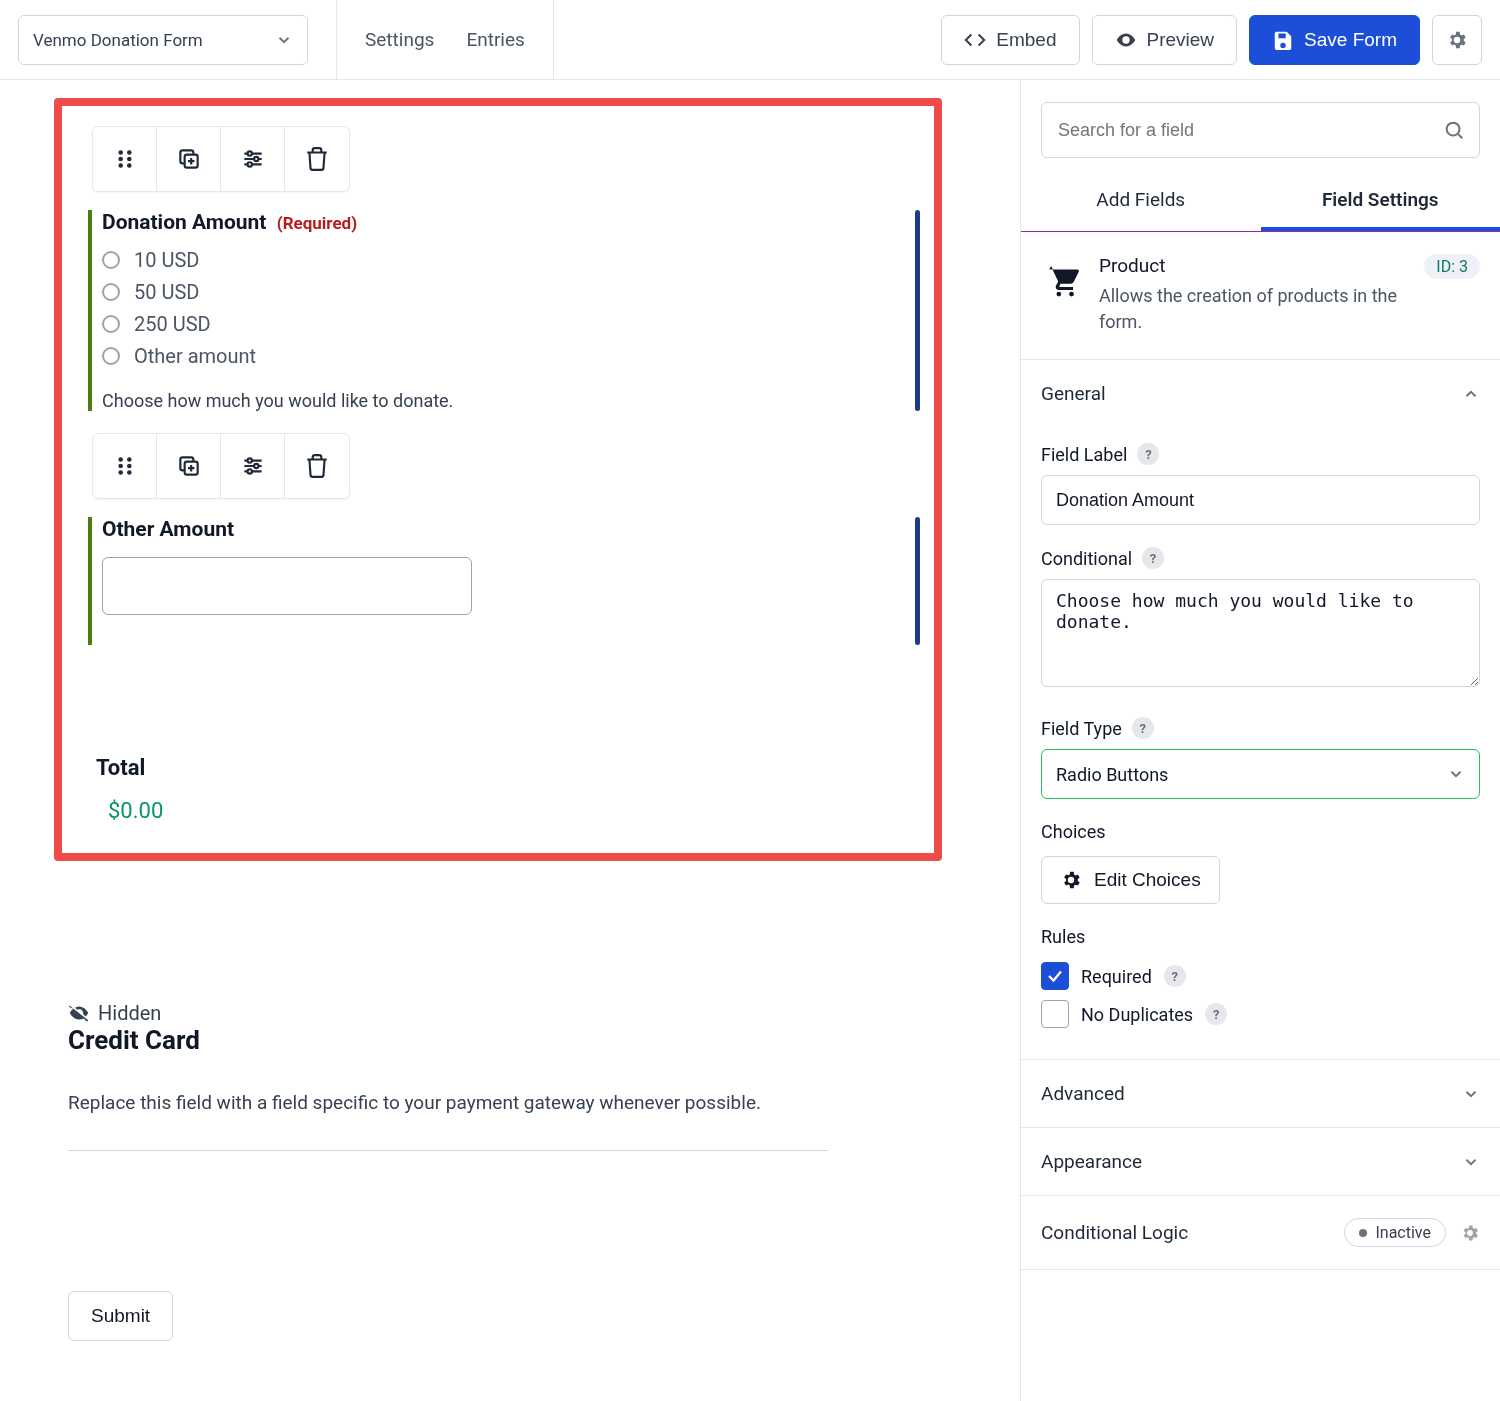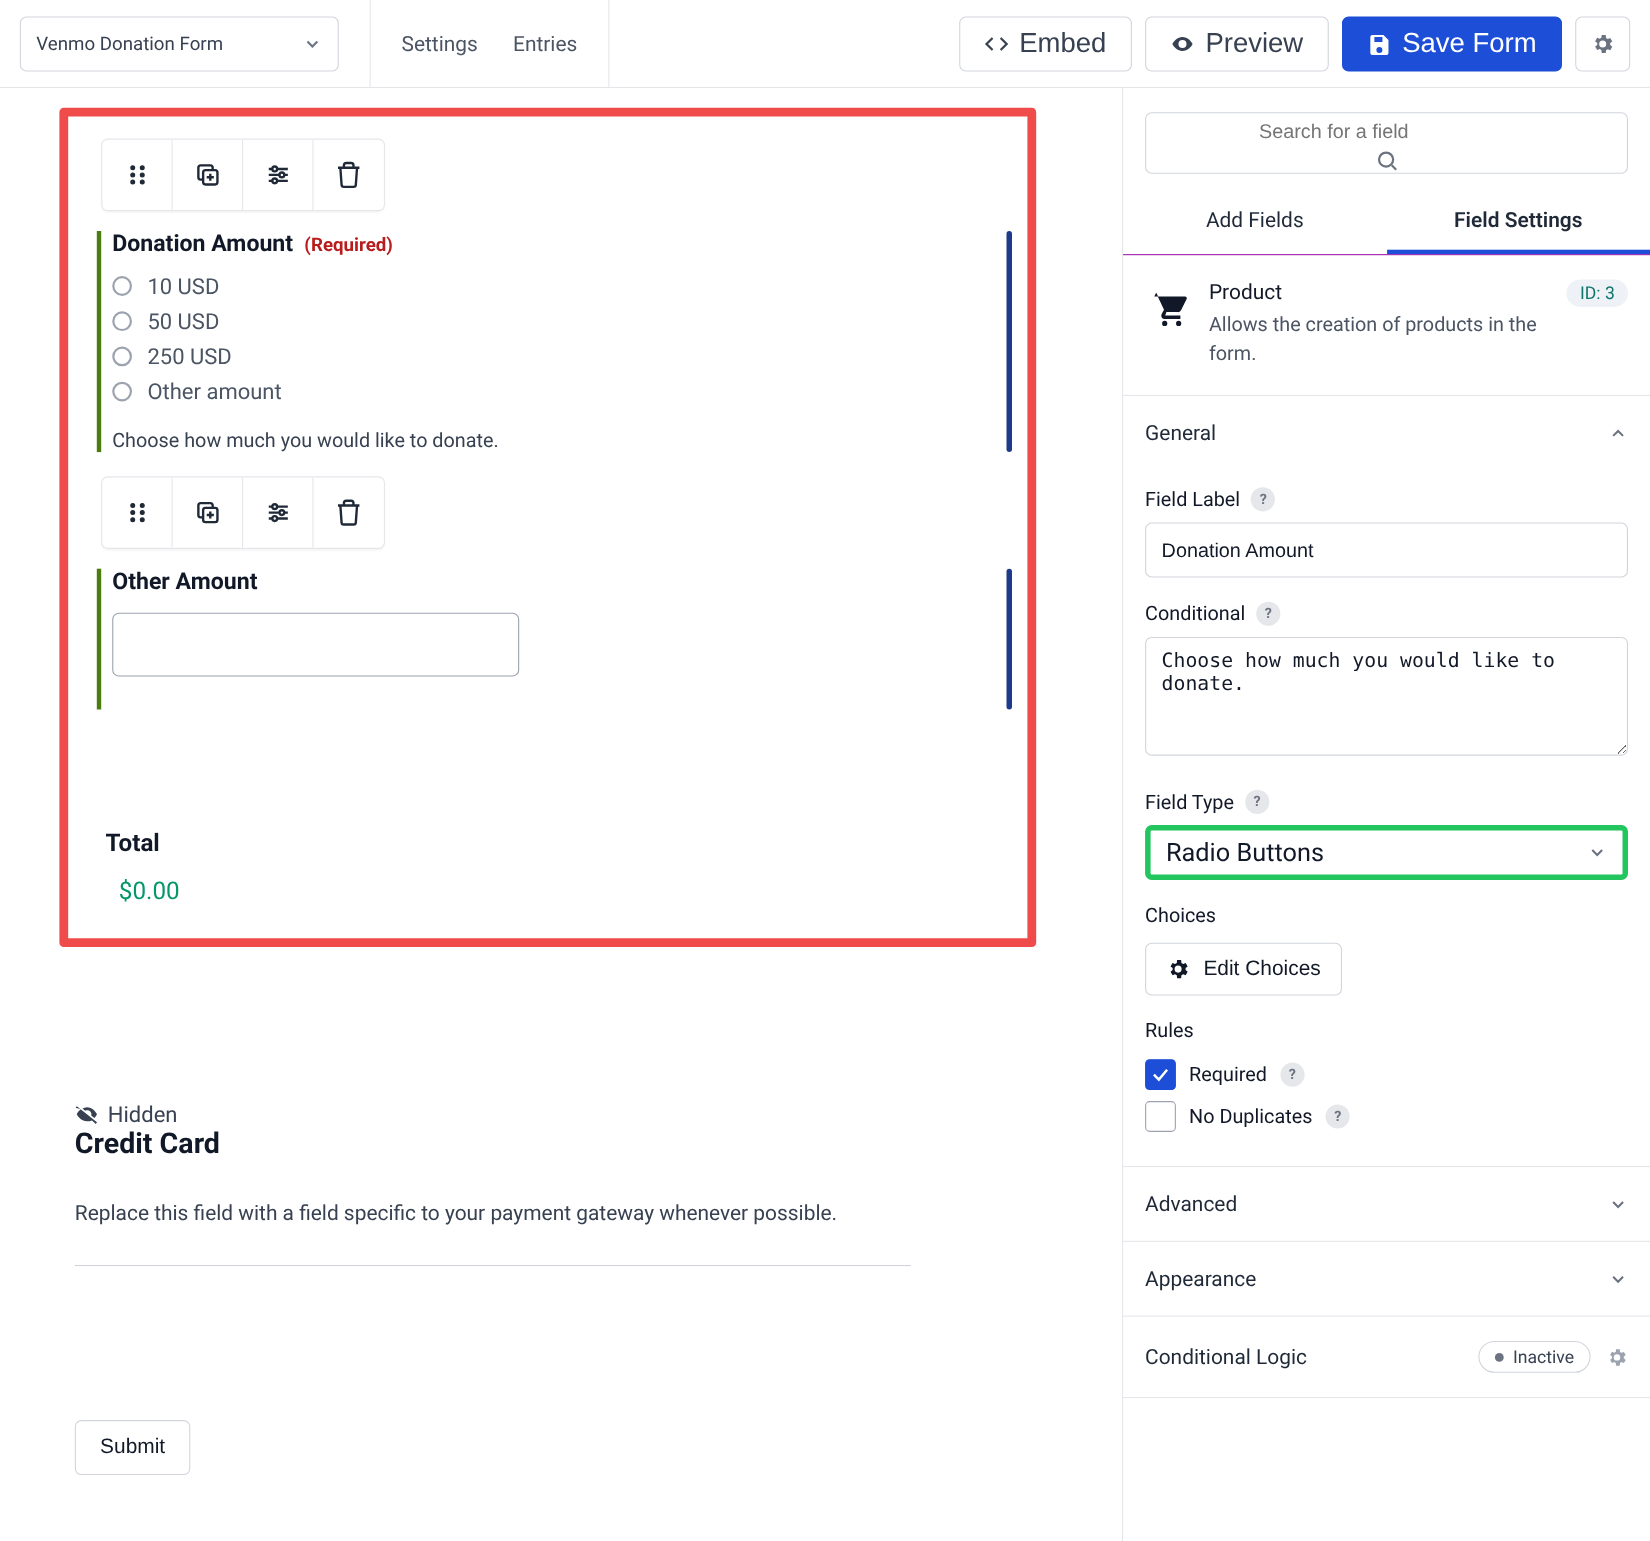--- a/index.html
+++ b/index.html
@@ -7,21 +7,21 @@
   .app { width:1500px; height:1401px; display:flex; flex-direction:column; }
 
   
   .topbar { height:80px; border-bottom:1px solid #e5e7eb; display:flex; align-items:center; padding:0 18px; gap:0; }
   .form-switcher { height:50px; width:290px; border:1px solid #d1d5db; border-radius:6px; display:flex; align-items:center; justify-content:space-between; padding:0 14px; color:#374151; background:#fff; }
   .form-switcher .chev { color:#6b7280; }
   .vdiv { width:0; height:80px; border-right:1px solid #e5e7eb; margin:0 28px; }
   .topnav { display:flex; gap:32px; }
   .topnav .item { color:#4b5563; font-size:19px; }
   .topbar-right { margin-left:auto; display:flex; align-items:center; gap:12px; }
-  .btn { height:50px; display:inline-flex; align-items:center; gap:10px; border:1px solid #d1d5db; background:#fff; border-radius:6px; padding:0 22px; color:#374151; font-size:25px; }
+  .btn { height:50px; display:inline-flex; align-items:center; gap:10px; border:1px solid #d1d5db; background:#fff; border-radius:6px; padding:0 22px; color:#374151; font-size:19px; }
   .btn svg { width:22px; height:22px; }
   .btn.primary { background:#1d4ed8; border-color:#1d4ed8; color:#fff; }
   .icon-btn { width:50px; height:50px; border:1px solid #d1d5db; border-radius:6px; display:inline-flex; align-items:center; justify-content:center; color:#6b7280; background:#fff; }
 
   
   .body { flex:1; display:flex; }
   .canvas { flex:1; padding:18px 14px 20px 54px; }
   .sidebar { width:480px; border-left:1px solid #e5e7eb; display:flex; flex-direction:column; }
 
   
@@ -51,21 +51,21 @@
 
   .cc-block { margin:140px 14px 0 14px; border-bottom:1px solid #d1d5db; padding-bottom:36px; }
   .hidden-row { display:flex; align-items:center; gap:8px; color:#374151; font-size:20px; }
   .cc-title { font-size:26px; font-weight:700; margin-top:0; color:#111827; }
   .cc-note { font-size:19px; color:#374151; margin-top:36px; }
 
   .submit { margin:140px 0 0 14px; display:inline-flex; height:50px; align-items:center; border:1px solid #d1d5db; border-radius:6px; padding:0 22px; color:#111827; background:#fff; font-size:19px; }
 
   
   .search-wrap { padding:22px 20px 10px 20px; }
-  .search { height:56px; border:1px solid #d1d5db; border-radius:6px; display:flex; align-items:center; padding:0 14px; color:#6b7280;flex-direction:column; }
+  .search { height:56px; border:1px solid #d1d5db; border-radius:6px; display:flex; align-items:center; padding:0 14px; color:#6b7280; }
   .search input { flex:1; border:none; outline:none; font-size:18px; color:#374151; background:transparent; }
   .search .sicon { color:#6b7280; }
 
   .tabs { display:flex; border-bottom:1px solid #a21caf; }
   .tab { flex:1; text-align:center; padding:20px 0 16px; color:#1f2937; font-size:19px; border-bottom:4px solid transparent; }
   .tab.active { border-bottom-color:#1d4ed8; font-weight:600; }
 
   .type-head { display:flex; align-items:flex-start; gap:18px; padding:22px 20px 24px 22px; border-bottom:1px solid #e5e7eb; }
   .type-head .cart { width:38px; height:38px; margin-top:6px; color:#111827; }
   .type-head .meta { flex:1; }
@@ -76,21 +76,21 @@
   .accordion { border-bottom:1px solid #e5e7eb; }
   .acc-head { display:flex; align-items:center; justify-content:space-between; padding:22px 20px; font-size:19px; color:#1f2937; }
   .acc-head .chev svg { width:18px; height:18px; color:#6b7280; }
   .acc-body { padding:0 20px 26px 20px; }
 
   .frow { margin-top:16px; }
   .flabel { font-size:18px; color:#111827; display:flex; align-items:center; gap:10px; margin-bottom:10px; }
   .qmark { width:22px; height:22px; border-radius:50%; background:#e5e7eb; color:#6b7280; display:inline-flex; align-items:center; justify-content:center; font-size:13px; font-weight:700; }
   .tinput { width:100%; height:50px; border:1px solid #d1d5db; border-radius:6px; padding:0 14px; font-size:18px; color:#111827; }
   .tarea { width:100%; height:108px; border:1px solid #d1d5db; border-radius:6px; padding:10px 14px; font-size:18px; color:#111827; resize:vertical; }
-  .select { width:100%; height:50px; border:5px solid #22c55e; border-radius:6px; padding:0 14px; font-size:23px; color:#111827; display:flex; align-items:center; justify-content:space-between; background:#fff; }
+  .select { width:100%; height:50px; border:1px solid #22c55e; border-radius:6px; padding:0 14px; font-size:18px; color:#111827; display:flex; align-items:center; justify-content:space-between; background:#fff; }
   .choices-lbl { font-size:18px; color:#111827; margin:22px 0 14px; }
   .edit-choices { display:inline-flex; align-items:center; gap:12px; border:1px solid #d1d5db; border-radius:6px; padding:12px 18px; font-size:19px; color:#111827; background:#fff; }
   .rules-lbl { font-size:18px; color:#111827; margin:22px 0 10px; }
   .chk-row { display:flex; align-items:center; gap:12px; font-size:18px; color:#111827; padding:5px 0; }
   .chk { width:28px; height:28px; border:1px solid #9ca3af; border-radius:4px; display:inline-flex; align-items:center; justify-content:center; background:#fff; }
   .chk.checked { background:#1d4ed8; border-color:#1d4ed8; color:#fff; }
   .cond-row { display:flex; align-items:center; justify-content:space-between; padding:22px 20px; border-bottom:1px solid #e5e7eb; font-size:19px; }
   .pill { display:inline-flex; align-items:center; gap:8px; border:1px solid #d1d5db; border-radius:16px; padding:4px 14px; font-size:16px; color:#374151; }
   .pill .dot { width:8px; height:8px; border-radius:50%; background:#6b7280; }
   .gear-small { color:#9ca3af; }

